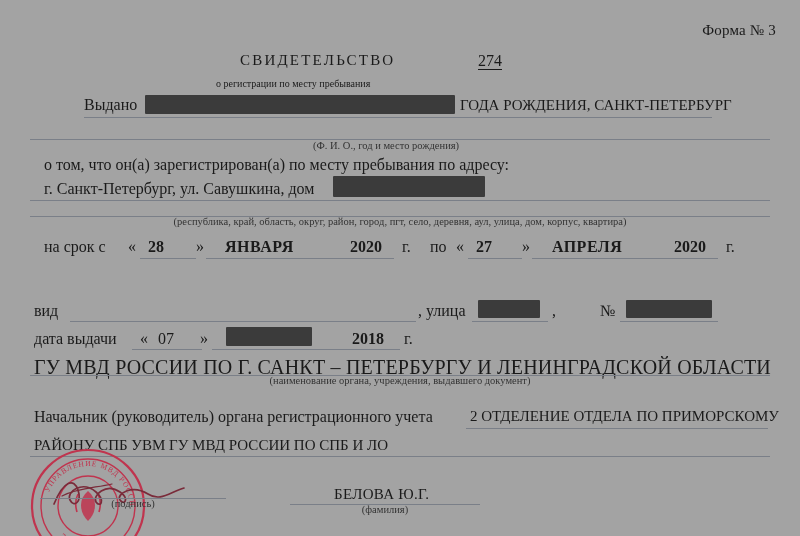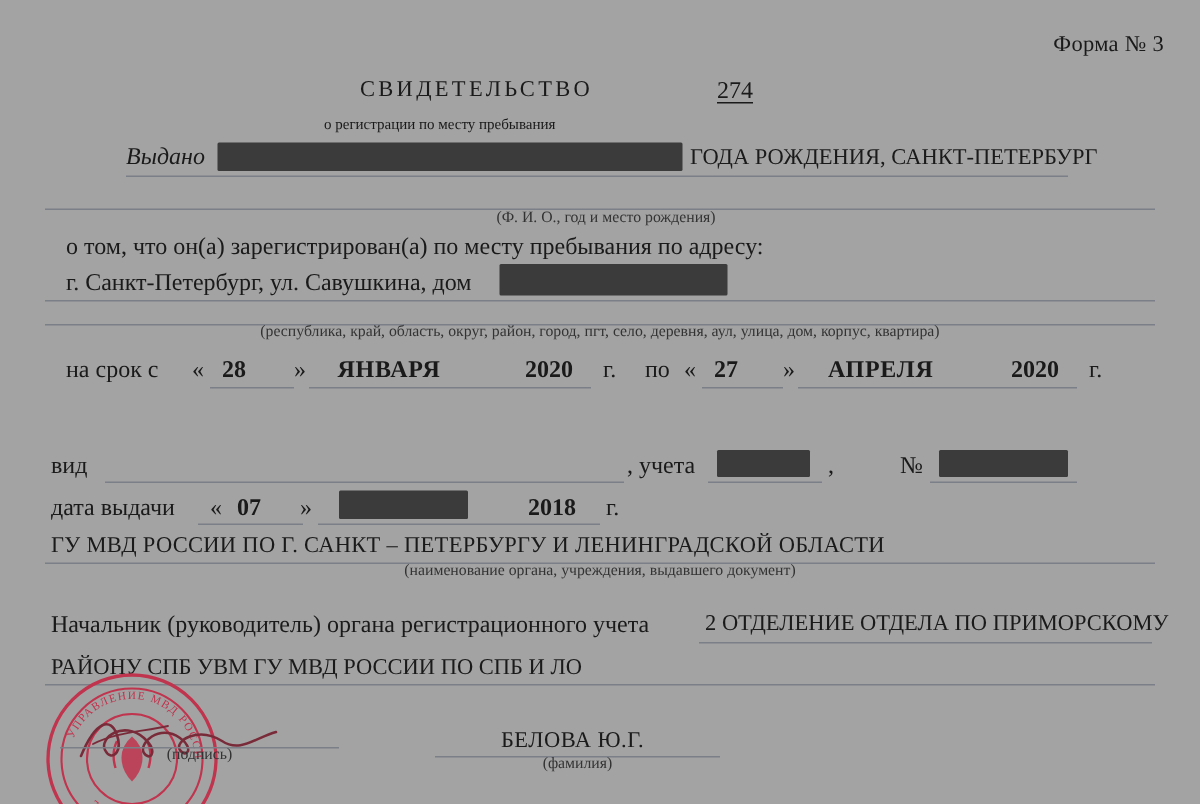--- a/index.html
+++ b/index.html
@@ -85,27 +85,27 @@
 <body>
 
 <div id="page">
 
   <div class="abs form-no">Форма № 3</div>
 
   <div class="abs title-main">СВИДЕТЕЛЬСТВО</div>
   <div class="abs title-num">274</div>
   <div class="abs title-sub">о регистрации по месту пребывания</div>
 
-  <div class="abs lbl" style="top:96px; left:84px;font-style:italic;">Выдано</div>
+  <div class="abs lbl" style="top:96px; left:84px;">Выдано</div>
   <div class="abs redact" style="top:95px; left:145px; width:310px; height:19px;"></div>
   <div class="abs lbl" style="top:97px; left:460px; font-size:15px;">ГОДА РОЖДЕНИЯ, САНКТ-ПЕТЕРБУРГ</div>
   <div class="abs rule" style="top:117px; left:84px; width:628px;"></div>
 
   <div class="abs rule" style="top:139px; left:30px; width:740px;"></div>
-  <div class="abs small-note" style="top:140px; left:234px; width:340px;">(Ф. И. О., год и место рождения)</div>
+  <div class="abs small-note" style="top:140px; left:216px; width:340px;">(Ф. И. О., год и место рождения)</div>
 
   <div class="abs lbl" style="top:156px; left:44px;">о том, что он(а) зарегистрирован(а) по месту пребывания по адресу:</div>
 
   <div class="abs lbl" style="top:180px; left:44px;">г. Санкт-Петербург, ул. Савушкина, дом</div>
   <div class="abs redact" style="top:176px; left:333px; width:152px; height:21px;"></div>
   <div class="abs rule" style="top:200px; left:30px; width:740px;"></div>
   <div class="abs rule" style="top:216px; left:30px; width:740px;"></div>
   <div class="abs small-note" style="top:216px; left:150px; width:500px;">(республика, край, область, округ, район, город, пгт, село, деревня, аул, улица, дом, корпус, квартира)</div>
 
   <div class="abs lbl" style="top:238px; left:44px;">на срок с</div>
@@ -124,39 +124,39 @@
   <div class="abs lbl" style="top:238px; left:726px;">г.</div>
 
   <div class="abs rule" style="top:258px; left:140px; width:56px;"></div>
   <div class="abs rule" style="top:258px; left:206px; width:188px;"></div>
   <div class="abs rule" style="top:258px; left:468px; width:54px;"></div>
   <div class="abs rule" style="top:258px; left:532px; width:186px;"></div>
 
 
   <div class="abs lbl" style="top:302px; left:34px;">вид</div>
   <div class="abs rule" style="top:321px; left:70px; width:346px;"></div>
-  <div class="abs lbl" style="top:302px; left:418px;">, учета</div>
+  <div class="abs lbl" style="top:302px; left:418px;">, улица</div>
   <div class="abs redact" style="top:300px; left:478px; width:62px; height:18px;"></div>
   <div class="abs rule" style="top:321px; left:472px; width:76px;"></div>
   <div class="abs lbl" style="top:302px; left:552px;">,</div>
   <div class="abs lbl" style="top:302px; left:600px;">№</div>
   <div class="abs redact" style="top:300px; left:626px; width:86px; height:18px;"></div>
   <div class="abs rule" style="top:321px; left:620px; width:98px;"></div>
 
   <div class="abs lbl" style="top:330px; left:34px;">дата выдачи</div>
   <div class="abs lbl" style="top:330px; left:140px;">«</div>
-  <div class="abs lbl" style="top:330px; left:158px; font-weight:bold;">07</div>
+  <div class="abs lbl" style="top:330px; left:158px; font-weight:normal;">07</div>
   <div class="abs lbl" style="top:330px; left:200px;">»</div>
   <div class="abs redact" style="top:327px; left:226px; width:86px; height:19px;"></div>
   <div class="abs lbl" style="top:330px; left:352px; font-weight:bold;">2018</div>
   <div class="abs lbl" style="top:330px; left:404px;">г.</div>
   <div class="abs rule" style="top:349px; left:132px; width:70px;"></div>
   <div class="abs rule" style="top:349px; left:212px; width:188px;"></div>
 
-  <div class="abs lbl" style="top:356px; left:34px; font-size:15px; letter-spacing:0.2px;">ГУ  МВД  РОССИИ  ПО  Г. САНКТ – ПЕТЕРБУРГУ  И  ЛЕНИНГРАДСКОЙ ОБЛАСТИ</div>
+  <div class="abs lbl" style="top:356px; left:34px; font-size:20px; letter-spacing:0.2px;">ГУ  МВД  РОССИИ  ПО  Г. САНКТ – ПЕТЕРБУРГУ  И  ЛЕНИНГРАДСКОЙ ОБЛАСТИ</div>
   <div class="abs rule" style="top:375px; left:30px; width:740px;"></div>
   <div class="abs small-note" style="top:375px; left:200px; width:400px;">(наименование органа, учреждения, выдавшего документ)</div>
 
   <div class="abs lbl" style="top:408px; left:34px;">Начальник (руководитель) органа регистрационного учета</div>
   <div class="abs lbl" style="top:408px; left:470px; font-size:15px;">2 ОТДЕЛЕНИЕ ОТДЕЛА  ПО ПРИМОРСКОМУ</div>
   <div class="abs rule" style="top:428px; left:466px; width:302px;"></div>
 
   <div class="abs lbl" style="top:437px; left:34px; font-size:15px;">РАЙОНУ  СПБ  УВМ  ГУ  МВД  РОССИИ  ПО  СПБ  И  ЛО</div>
   <div class="abs rule" style="top:456px; left:30px; width:740px;"></div>
 

